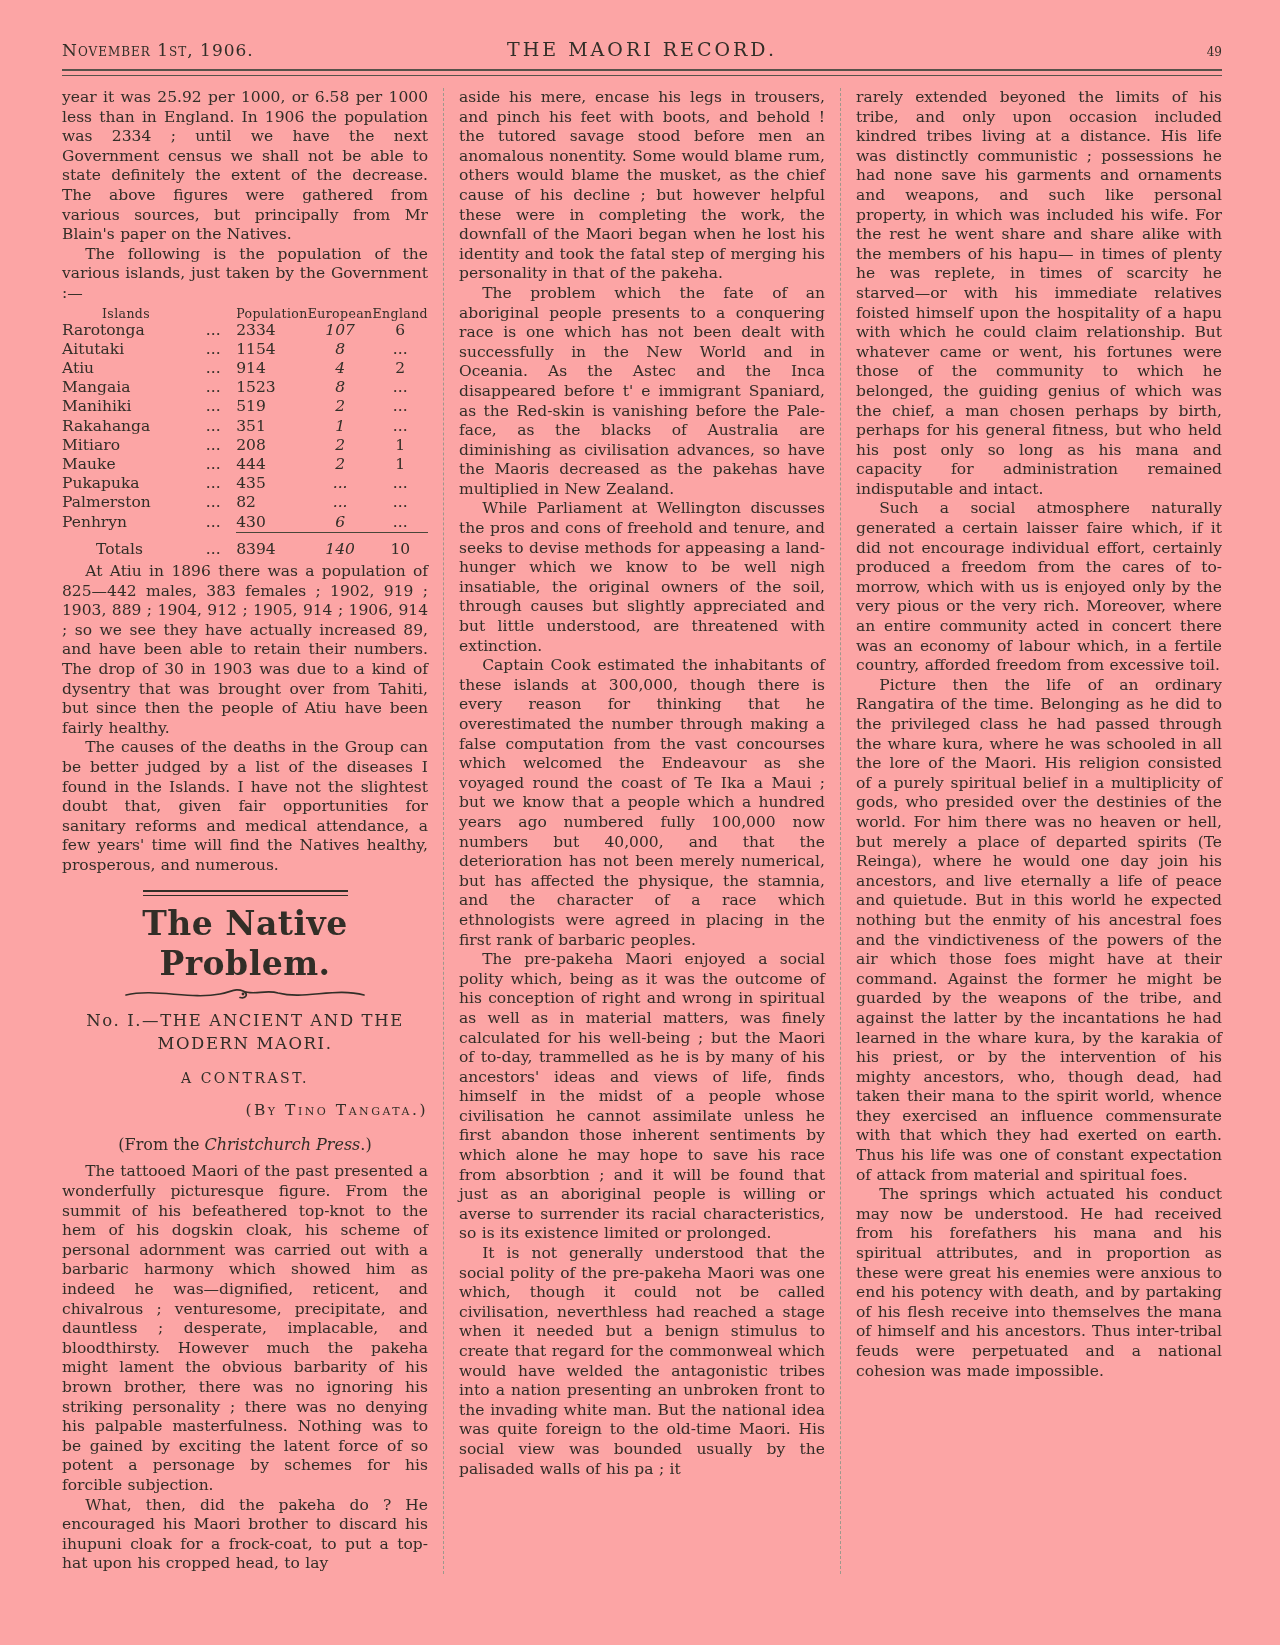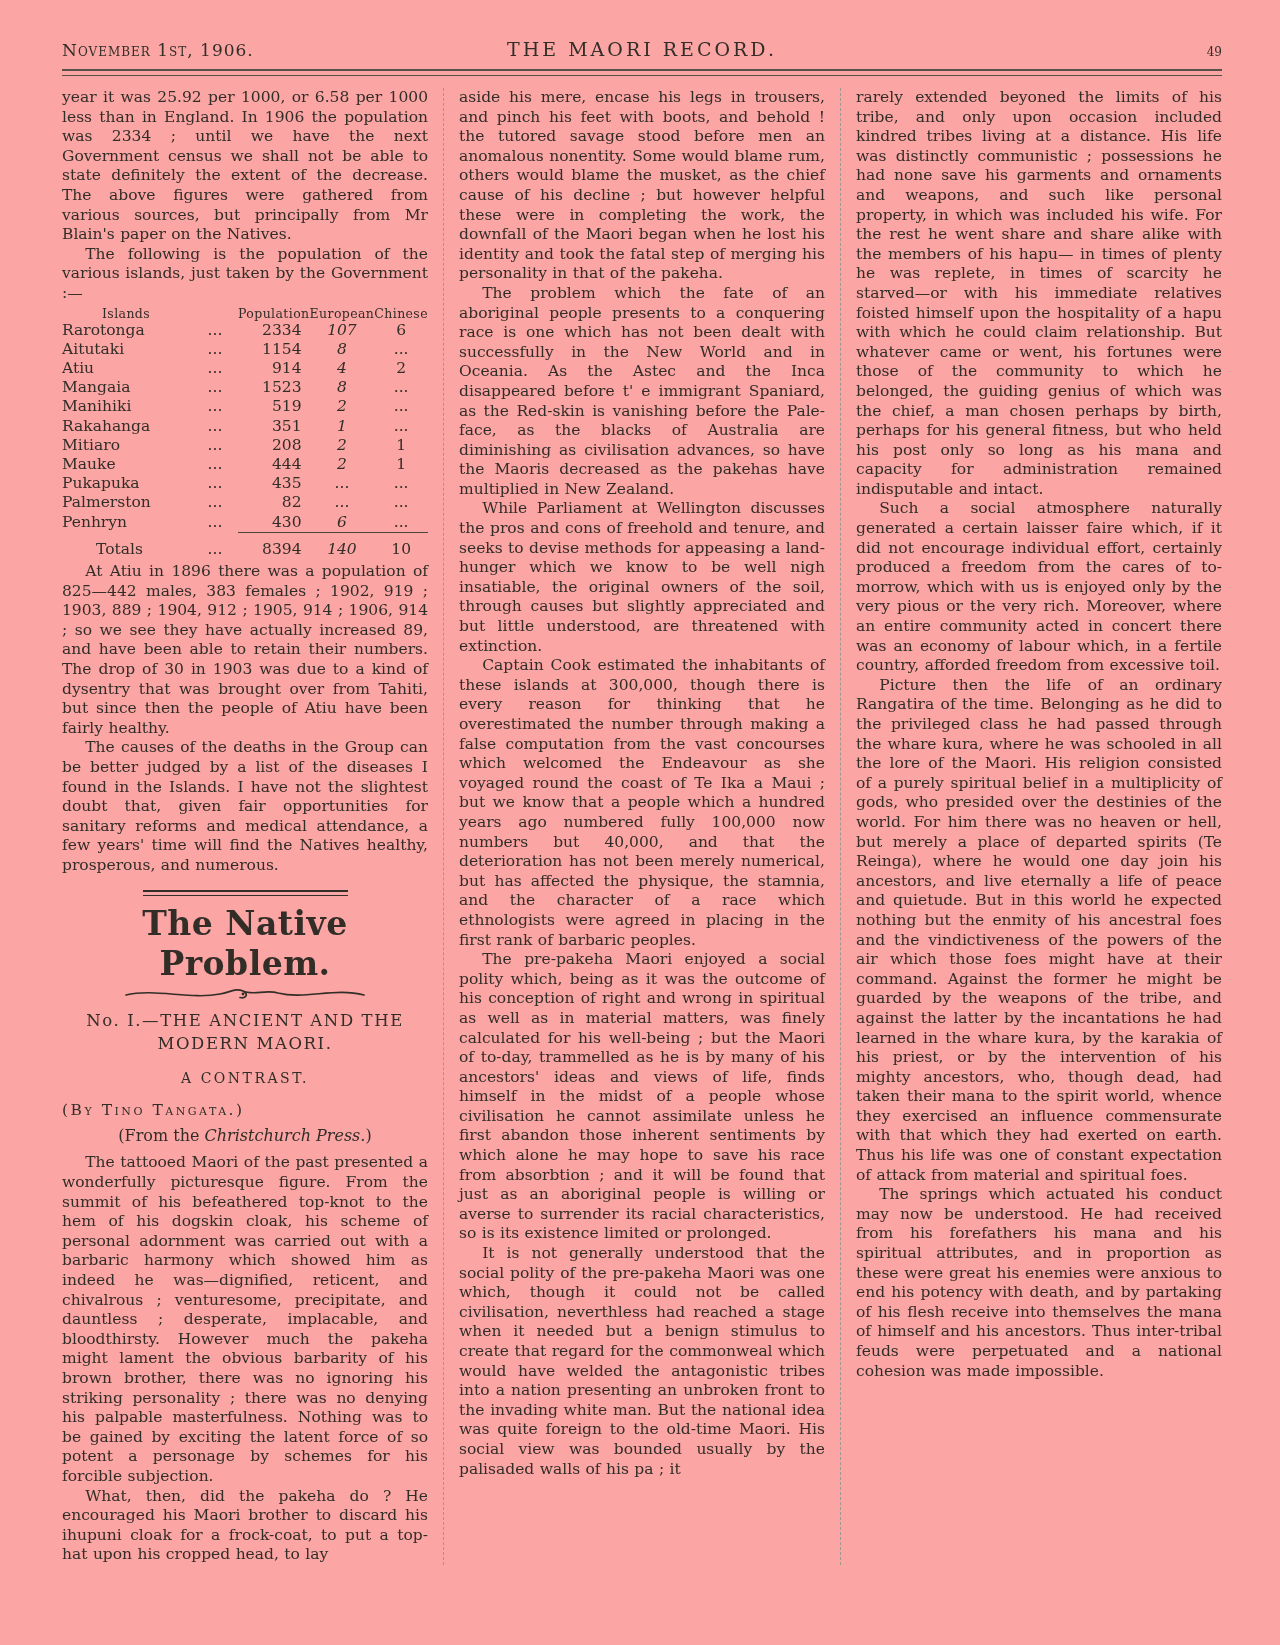--- a/index.html
+++ b/index.html
@@ -35,38 +35,38 @@
   p.indent { text-indent:1.5em; }
 
   
   table.pop-table { width:100%; border-collapse:collapse; margin:1px 0 3px; }
   .pop-table th { font-weight:normal; font-size:12.5px; letter-spacing:0.4px;
                   padding:1px 0 0; text-align:center; }
   .pop-table th.h-islands { text-align:left; padding-left:40px; }
   .pop-table td { font-size:15.5px; line-height:19.2px; padding:0; white-space:nowrap; }
   td.c-isl  { text-align:left; }
   td.c-dots { text-align:center; width:46px; }
-  td.c-pop  { text-align:right;  width:52px; padding-right:8px; }
+  td.c-pop  { text-align:left;  width:52px; padding-right:8px; }
   td.c-euro { text-align:center; width:64px;font-style:italic; }
   td.c-chin { text-align:center; width:52px; }
   tr.totals td { padding-top:7px; font-size:15.5px; }
   tr.totals td.ruled { border-top:1.5px solid #494539; }
   tr.totals td.c-isl { padding-left:34px; }
 
   
   .article-divider { width:205px; margin:15px auto 8px; height:3px;
                      border-top:2px solid #322e27; border-bottom:1px solid #322e27; }
   .article-title { text-align:center; font-size:33px; font-weight:bold;
                    letter-spacing:0.5px; margin:2px 0 0; line-height:40px; }
   .flourish { text-align:center; margin:1px 0 6px; line-height:0; }
   .subtitle-line { text-align:center; font-size:16.5px; letter-spacing:1.6px; line-height:23px; }
   .contrast-line { text-align:center; font-size:14px; letter-spacing:2.5px; line-height:23px; margin-top:12px; }
-  .byline { text-align:left; font-variant:small-caps; font-size:15.5px;
+  .byline { text-align:right; font-variant:small-caps; font-size:15.5px;
             letter-spacing:2.5px; margin-top:9px; line-height:22px; }
-  .source-line { text-align:center; font-size:16px; margin:4px 0 6px; line-height:22px; }
+  .source-line { text-align:center; font-size:16px; margin:13px 0 6px; line-height:22px; }
   .source-line em { font-style:italic; }
 </style>
 </head>
 <body>
 
 <div class="page">
 
   <div class="masthead">
     <div class="m-date">November 1st, 1906.</div>
     <div class="m-title">THE  MAORI  RECORD.</div>
@@ -79,21 +79,21 @@
     <div class="col">
       <p class="para">year it was 25.92 per 1000, or 6.58 per 1000 less than in England.  In 1906 the population was 2334 ; until we have the next Government census we shall not be able to state definitely the extent of the decrease.  The above figures were gathered from various sources, but principally from Mr Blain's paper on the Natives.</p>
       <p class="para indent">The following is the population of the various islands, just taken by the Government :—</p>
 
       <table class="pop-table">
         <thead>
           <tr>
             <th class="h-islands" colspan="2">Islands</th>
             <th>Population</th>
             <th>European</th>
-            <th>Chinese</th>
+            <th>England</th>
           </tr>
         </thead>
         <tbody>
           <tr>
             <td class="c-isl">Rarotonga</td>
             <td class="c-dots">...</td>
             <td class="c-pop">2334</td>
             <td class="c-euro">107</td>
             <td class="c-chin">6</td>
           </tr>

